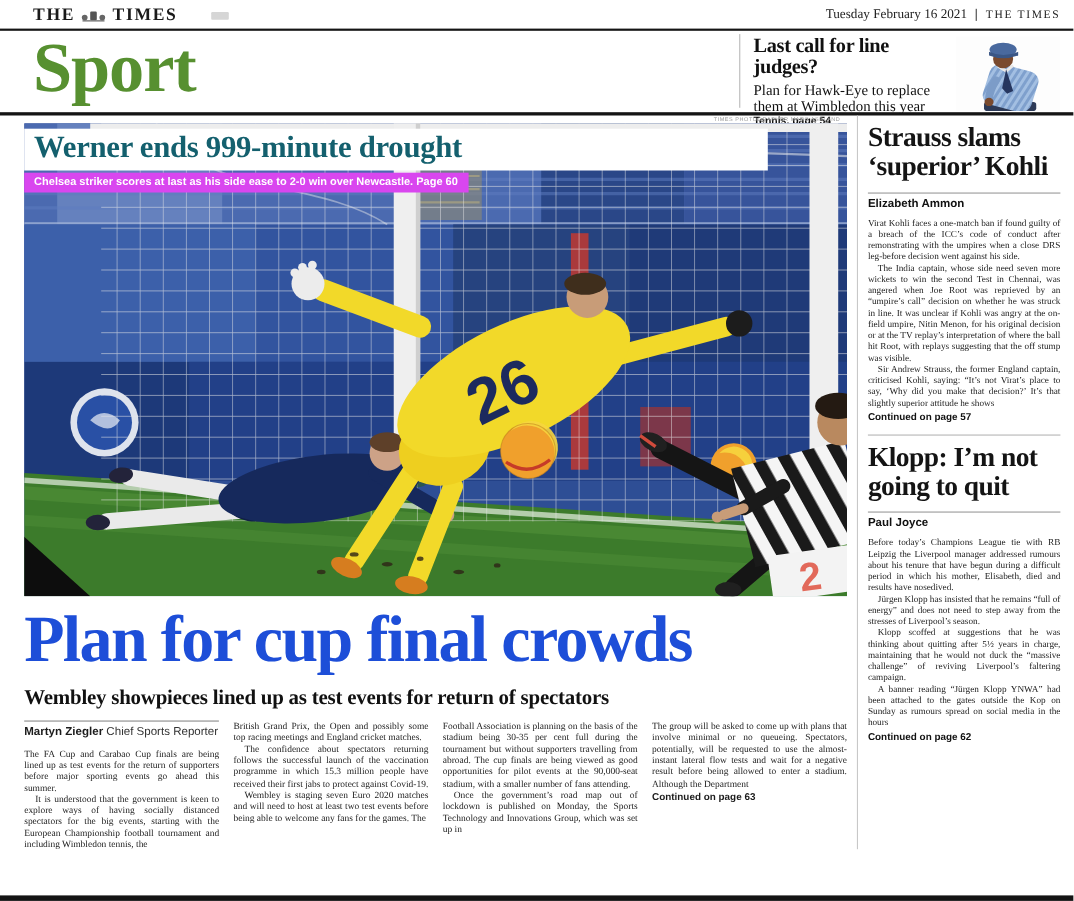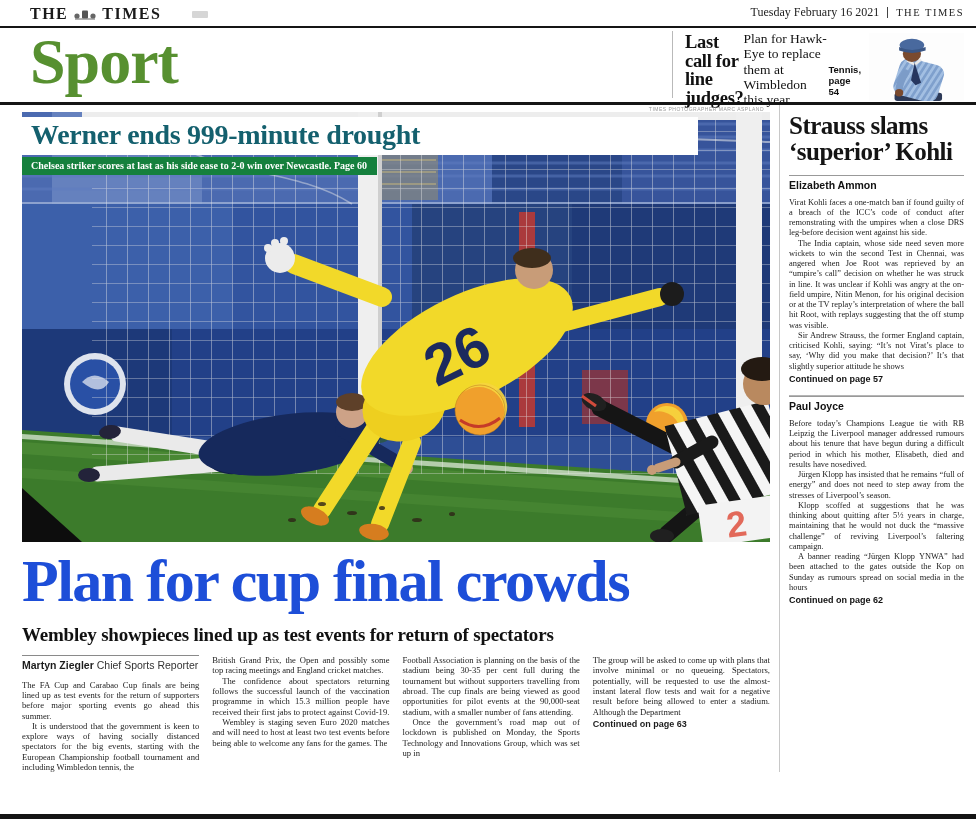--- a/index.html
+++ b/index.html
@@ -9,38 +9,38 @@
   .masthead-row{display:flex;justify-content:space-between;padding:5px 12px 3px 30px;border-bottom:2px solid #151515}
   .mast-brand{font-weight:bold;font-size:16px;letter-spacing:1.5px;display:flex;align-items:center;gap:5px;color:#1a1a1a}
   .edition-mark{display:inline-block;width:16px;height:7px;background:#b5b5b5;opacity:.55;border-radius:1px;margin-left:26px}
   .mast-meta{font-size:12px;color:#222;display:flex;align-items:baseline}
   .mast-meta .paper{letter-spacing:1.5px;font-size:10.5px;padding-left:8px;border-left:1px solid #444;margin-left:8px}
 
   
   .section-row{display:flex;align-items:stretch;padding:3px 12px 4px 30px;border-bottom:3px solid #151515;height:77px;box-sizing:border-box}
   .sport-title{font-size:64px;font-weight:bold;color:#579030;line-height:.98;margin:0;letter-spacing:-1px}
   .teaser{margin-left:auto;display:flex;gap:8px;border-left:1px solid #b9b9b9;padding-left:12px;width:292px;box-sizing:border-box}
-  .teaser-text{width:178px;display:flex;flex-direction:row}
+  .teaser-text{width:178px;display:flex;flex-direction:column}
   .teaser-head{font-size:18.5px;font-weight:bold;line-height:1;margin:2px 0 4px;letter-spacing:-.3px}
   .teaser-sub{font-size:13.5px;line-height:1.13}
   .teaser-ref{font-family:"Liberation Sans",sans-serif;font-size:9.5px;font-weight:bold;margin-top:auto;padding-bottom:1px}
   .teaser-photo{width:96px;height:68px;margin-top:2px}
 
   
   .content{display:flex;padding:0 12px 0 22px}
   .main{width:748px;flex:none;padding-right:9px;border-right:1px solid #c8c8c8}
   .sidebar{flex:1;padding-left:9px;min-width:0}
 
   
   .photo-wrap{position:relative;width:748px;height:430px;margin-top:7px}
   .photo-svg{display:block;width:748px;height:430px}
   .photo-credit{position:absolute;top:-6px;right:6px;font-family:"Liberation Sans",sans-serif;font-size:5px;color:#999;letter-spacing:.5px}
   .overlay{position:absolute;top:5px;left:0}
   .overlay-head{background:#fff;width:676px;box-sizing:border-box;padding:4px 10px 6px 9px;font-size:28px;font-weight:bold;color:#14606e;letter-spacing:-.3px;line-height:1}
-  .overlay-strap{display:inline-block;background:#15803d;color:#fff;font-family:Liberation Serif, serif;font-size:10px;font-weight:bold;padding:3px 10px 4px 9px;line-height:1.1}
+  .overlay-strap{display:inline-block;background:#d946ef;color:#fff;font-family:Liberation Sans, sans-serif;font-size:10px;font-weight:bold;padding:3px 10px 4px 9px;line-height:1.1}
 
   
   .main-headline{font-size:60px;font-weight:bold;letter-spacing:-1.5px;line-height:1;margin:9px 0 0;white-space:nowrap;color:#1d4ed8}
   .main-subhead{font-size:19px;font-weight:bold;margin:13px 0 9px;letter-spacing:-.2px}
   .cols{display:flex;gap:13px}
   .col{flex:1;text-align:justify;font-size:8.6px;line-height:1.2;color:#1c1c1c;min-width:0}
   .col p{margin:0}
   .col p + p{text-indent:10px}
   .byline-box{border-top:1.5px solid #8a8a8a;font-family:"Liberation Sans",sans-serif;font-size:10.5px;padding:3px 0 8px}
   .byline-name{font-weight:bold}
@@ -304,20 +304,21 @@
             <p>Virat Kohli faces a one-match ban if found guilty of a breach of the ICC’s code of conduct after remonstrating with the umpires when a close DRS leg-before decision went against his side.</p>
             <p>The India captain, whose side need seven more wickets to win the second Test in Chennai, was angered when Joe Root was reprieved by an “umpire’s call” decision on whether he was struck in line. It was unclear if Kohli was angry at the on-field umpire, Nitin Menon, for his original decision or at the TV replay’s interpretation of where the ball hit Root, with replays suggesting that the off stump was visible.</p>
             <p>Sir Andrew Strauss, the former England captain, criticised Kohli, saying: “It’s not Virat’s place to say, ‘Why did you make that decision?’ It’s that slightly superior attitude he shows</p>
           </div>
         <div class="continued">Continued on page 57</div>
       </div>
 
       <hr class="story-divider">
 
       <div>
+        <h3 class="story-head">Klopp: I’m not going to quit</h3>
         <div class="byline-box">
           <span class="byline-name">Paul Joyce</span>
         </div>
         <div class="sb-body">
             <p>Before today’s Champions League tie with RB Leipzig the Liverpool manager addressed rumours about his tenure that have begun during a difficult period in which his mother, Elisabeth, died and results have nosedived.</p>
             <p>Jürgen Klopp has insisted that he remains “full of energy” and does not need to step away from the stresses of Liverpool’s season.</p>
             <p>Klopp scoffed at suggestions that he was thinking about quitting after 5½ years in charge, maintaining that he would not duck the “massive challenge” of reviving Liverpool’s faltering campaign.</p>
             <p>A banner reading “Jürgen Klopp YNWA” had been attached to the gates outside the Kop on Sunday as rumours spread on social media in the hours</p>
           </div>
         <div class="continued">Continued on page 62</div>

